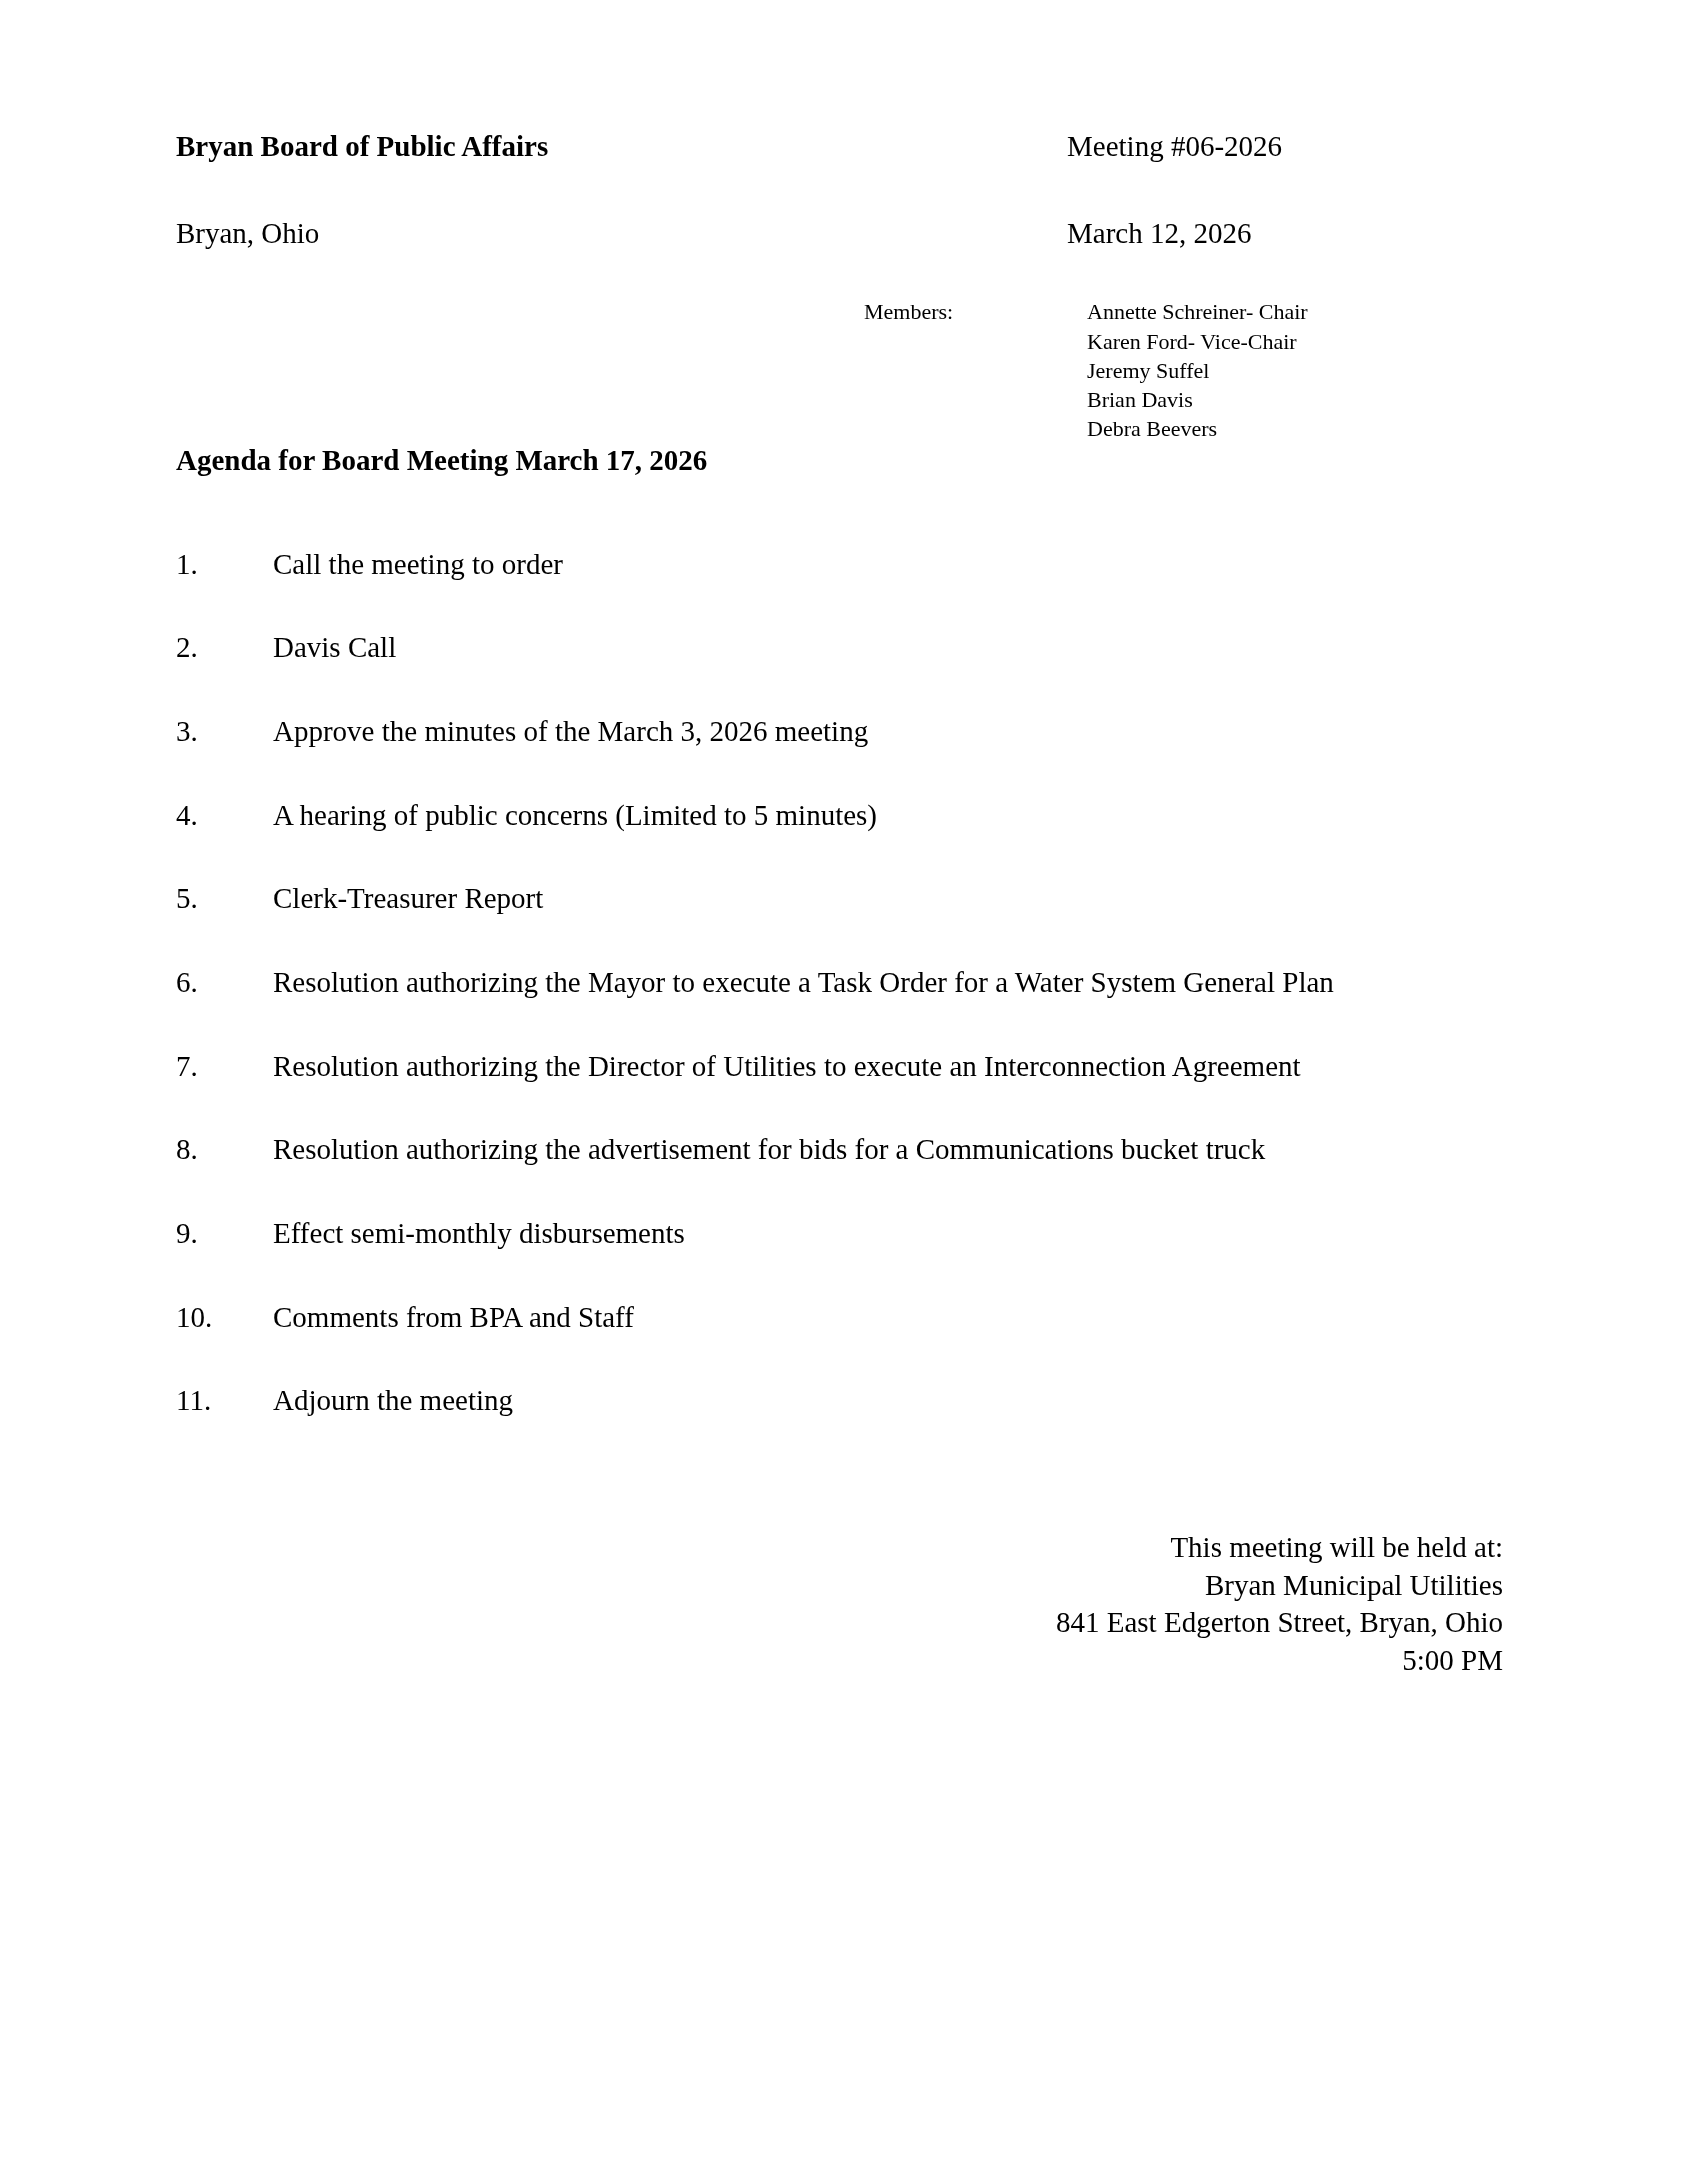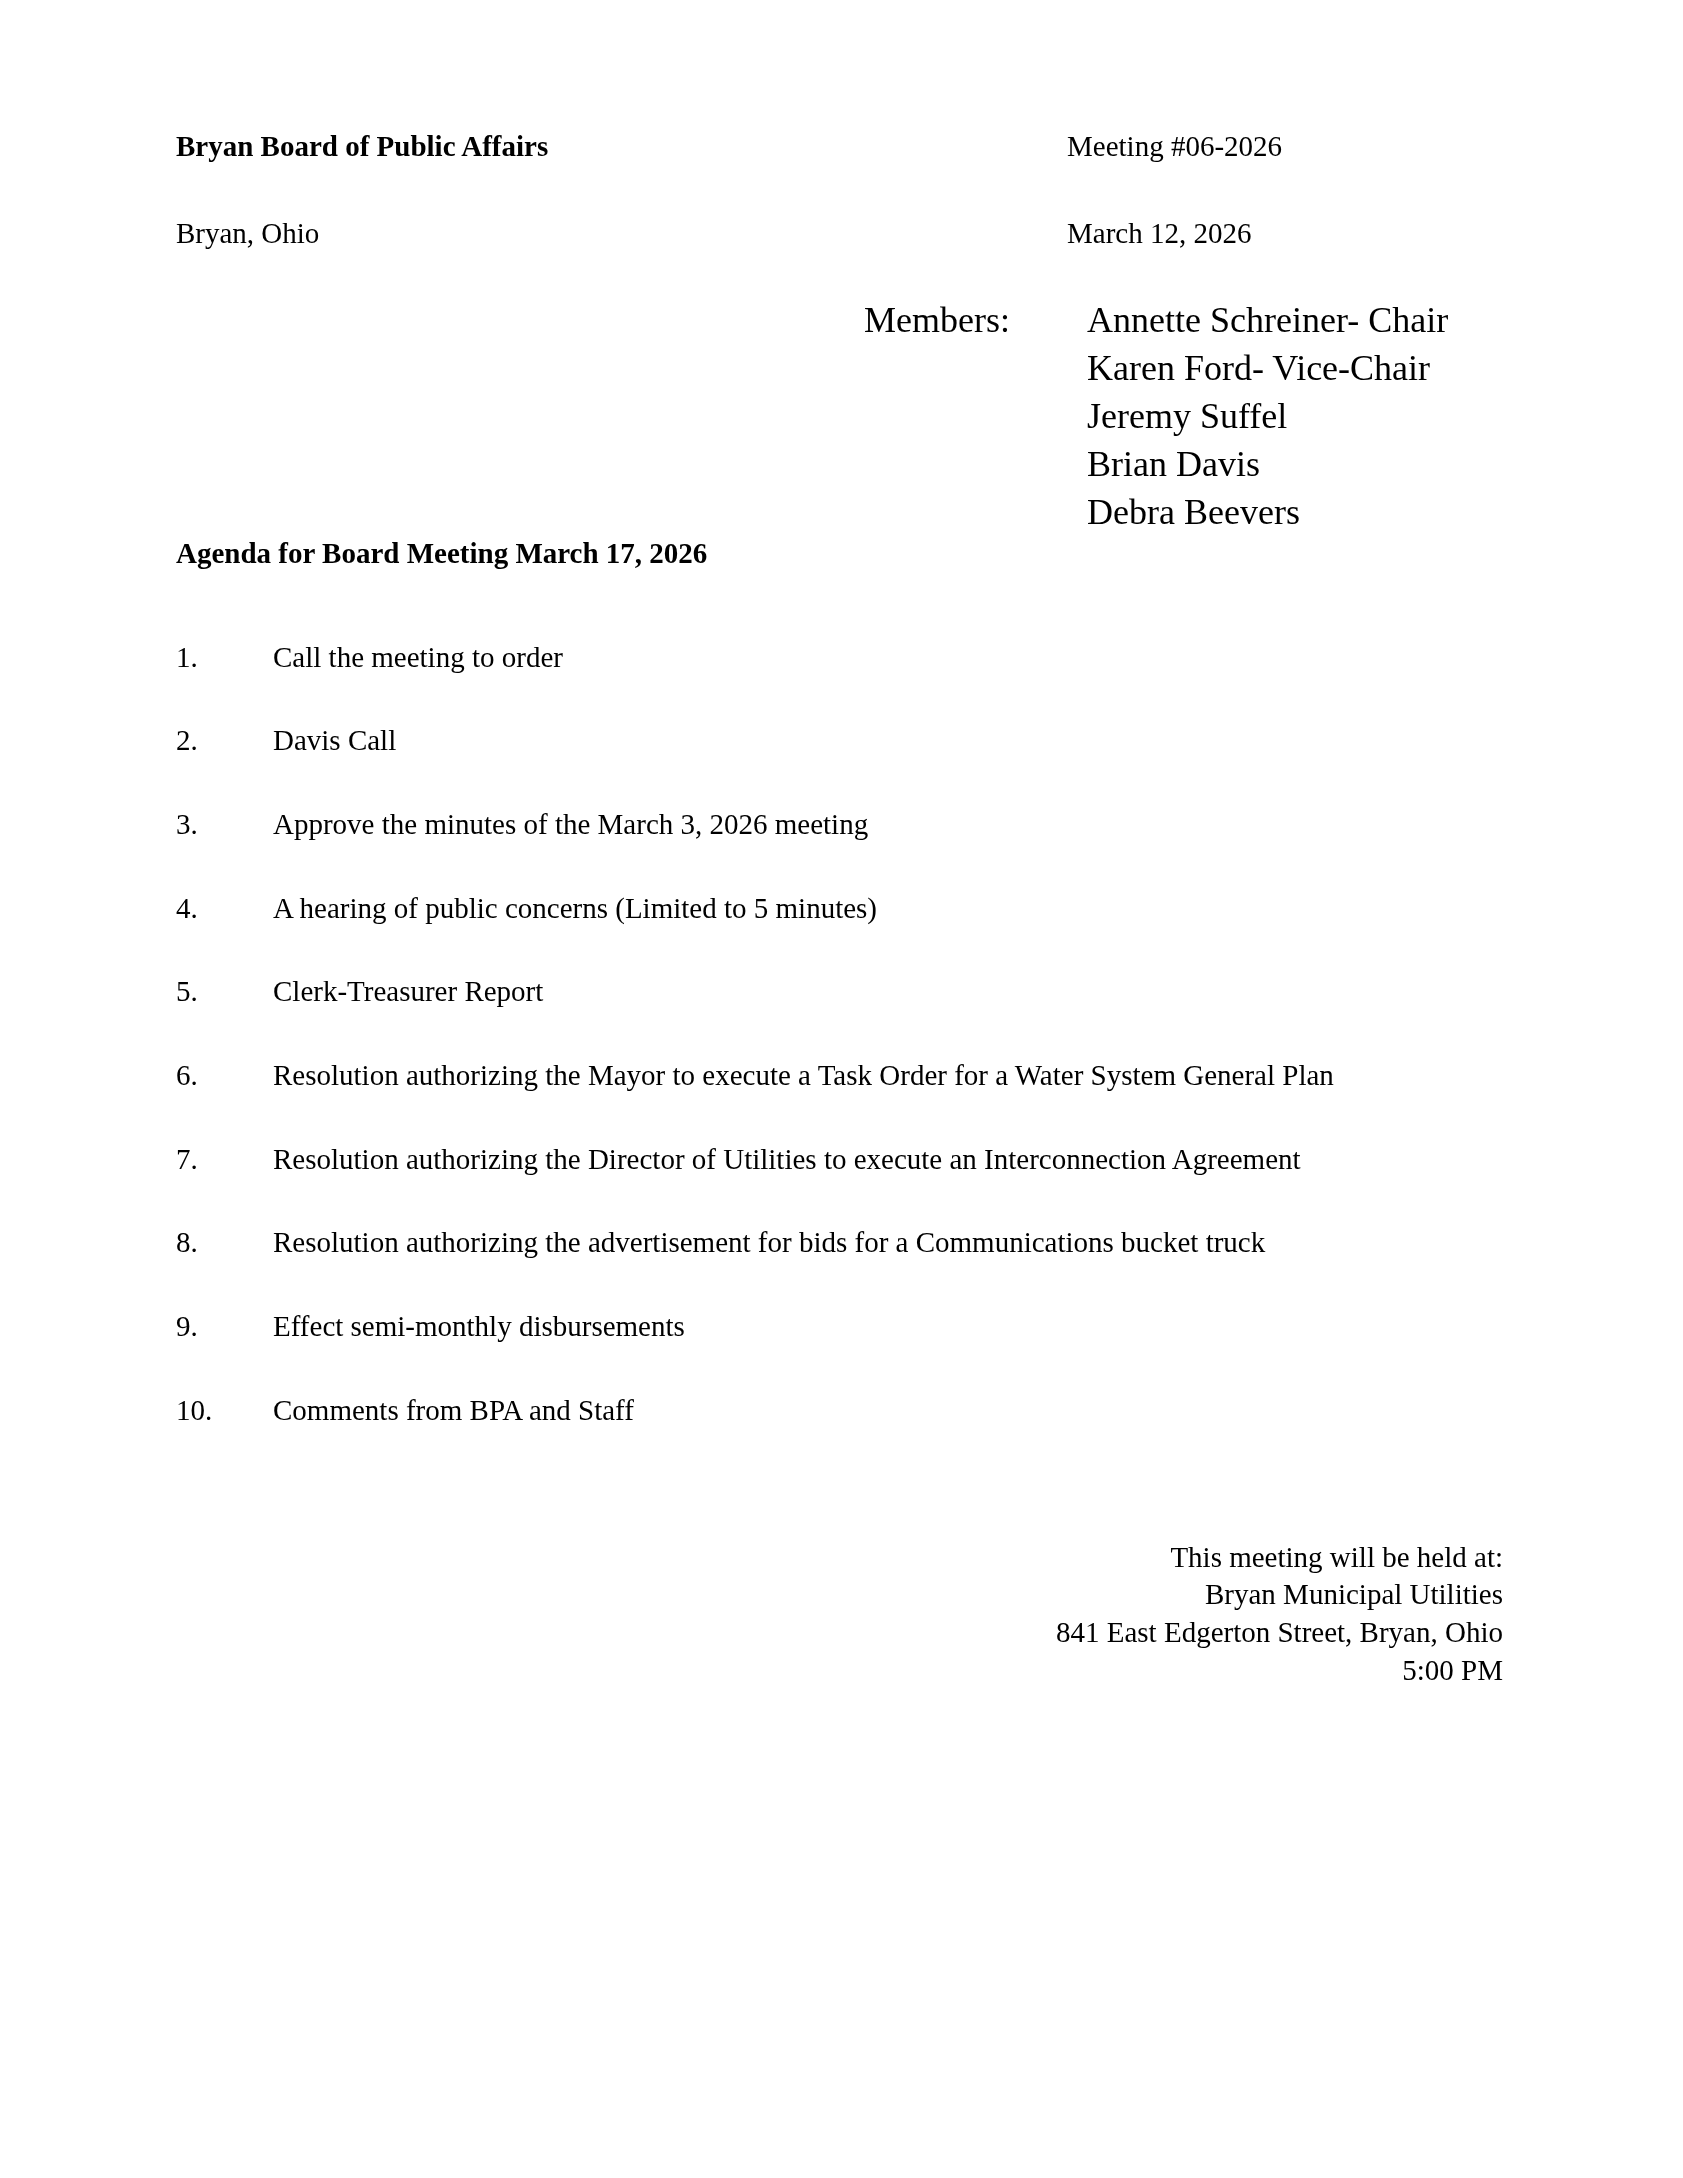--- a/index.html
+++ b/index.html
@@ -44,21 +44,21 @@
   }
   .bold {
     font-weight: bold;
   }
   .row-gap-1 { margin-top: 48px; }
 
   
   .members-block {
     display: flex;
     margin-top: 44px;
-    font-size: 36px;
+    font-size: 22px;
     line-height: 1.33;
   }
   .members-label {
     width: 203px;
     margin-left: 688px;
     flex: none;
   }
   .members-names {
     flex: 1;
   }
@@ -168,20 +168,24 @@
         <div class="agenda-text">Resolution authorizing the advertisement for bids for a Communications bucket truck</div>
       </div>
       <div class="agenda-item">
         <div class="agenda-num">9.</div>
         <div class="agenda-text">Effect semi-monthly disbursements</div>
       </div>
       <div class="agenda-item">
         <div class="agenda-num">10.</div>
         <div class="agenda-text">Comments from BPA and Staff</div>
       </div>
+      <div class="agenda-item">
+        <div class="agenda-num">11.</div>
+        <div class="agenda-text">Adjourn the meeting</div>
+      </div>
     </div>
 
     <div class="footer-block">
       <div>This meeting will be held at:</div>
       <div>Bryan Municipal Utilities</div>
       <div>841 East Edgerton Street, Bryan, Ohio</div>
       <div>5:00 PM</div>
     </div>
 
   </div>

